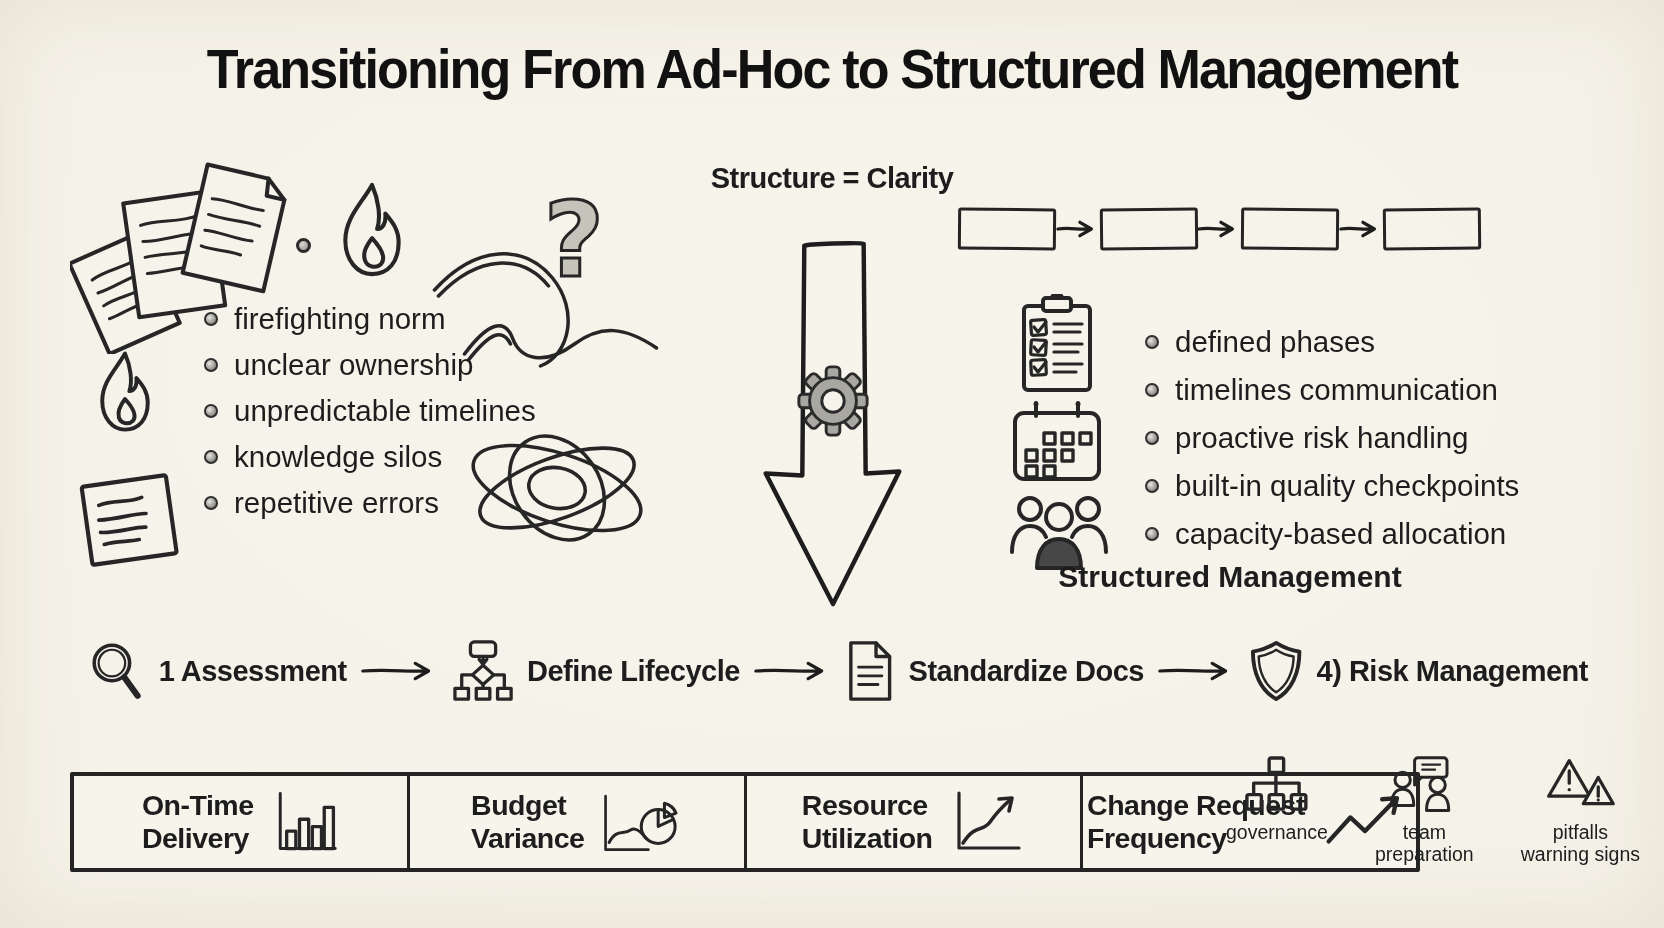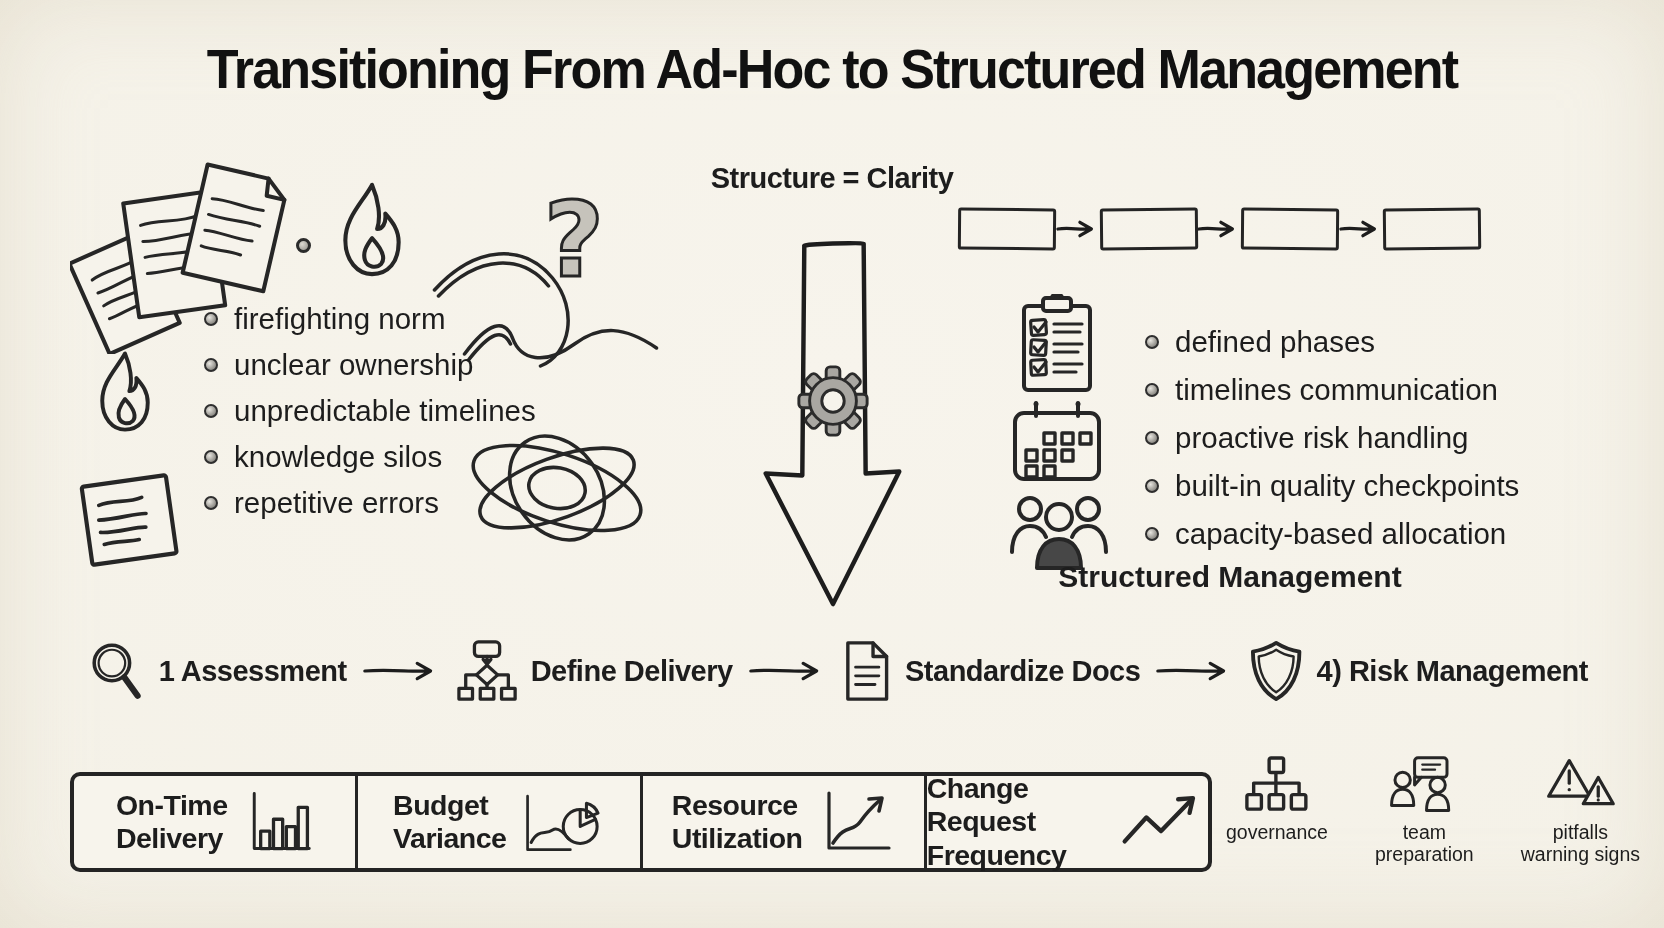--- a/index.html
+++ b/index.html
@@ -65,22 +65,22 @@
 
   
   .flow{ position:absolute; left:88px; top:630px; width:1500px; height:82px;
     display:flex; align-items:center; justify-content:space-between; }
   .flow-step{ display:flex; align-items:center; gap:14px; }
   .flow-step .icon svg{ height:62px; width:auto; display:block; }
   .flow-label{ font-size:29px; font-weight:bold; white-space:nowrap; letter-spacing:-.5px; }
   .flow > .icon svg{ width:80px; height:22px; display:block; }
 
   
-  .metrics{ position:absolute; left:70px; top:772px; width:1142px; height:100px;
-    border:4px solid #242424; border-radius:10px; display:flex; background:#f7f4ec; }
+  .metrics{ position:absolute; left:70px; top:772px; width:1350px; height:100px;
+    border:4px solid #242424; border-radius:2px; display:flex; background:#f7f4ec; }
   .metric-cell{ flex:1; display:flex; align-items:center; justify-content:center;
     gap:18px; border-left:3px solid #242424; }
   .metric-cell:first-child{ border-left:none; }
   .metric-label{ font-size:28.5px; font-weight:bold; line-height:1.16; letter-spacing:-.5px; }
   .metric-cell .icon svg{ height:66px; width:auto; display:block; }
 
   
   .footer-icons{ position:absolute; left:1226px; top:756px; width:414px;
     display:flex; justify-content:space-between; align-items:flex-start; }
   .footer-group{ display:flex; flex-direction:column; align-items:center; }
@@ -343,21 +343,21 @@
               <rect x="18" y="2" width="26" height="15" rx="4"></rect>
               <path d="M31 17 v6 M27 20 l4 5 4 -5"></path>
               <path d="M31 26 L42 36 L31 46 L20 36 Z"></path>
               <path d="M20 36 H9 V50 M42 36 H53 V50 M31 46 V50"></path>
               <rect x="2" y="50" width="14" height="11"></rect>
               <rect x="24" y="50" width="14" height="11"></rect>
               <rect x="46" y="50" width="14" height="11"></rect>
             </g>
           </svg>
         </span>
-        <span class="flow-label">Define Delivery</span>
+        <span class="flow-label">Define Lifecycle</span>
       </div>
       <span class="icon flow-arrow">
         <svg viewBox="0 0 84 22">
           <path d="M3 11 C28 9 52 12 68 11 M58 3 L72 11 L58 19" fill="none" stroke="#1d1d1d" stroke-width="3.4" stroke-linecap="round" stroke-linejoin="round"></path>
         </svg>
       </span>
       <div class="flow-step">
         <span class="icon flow-icon">
           <svg viewBox="0 0 50 64">
             <g fill="none" stroke="#262626" stroke-width="3.5" stroke-linejoin="round" stroke-linecap="round">

